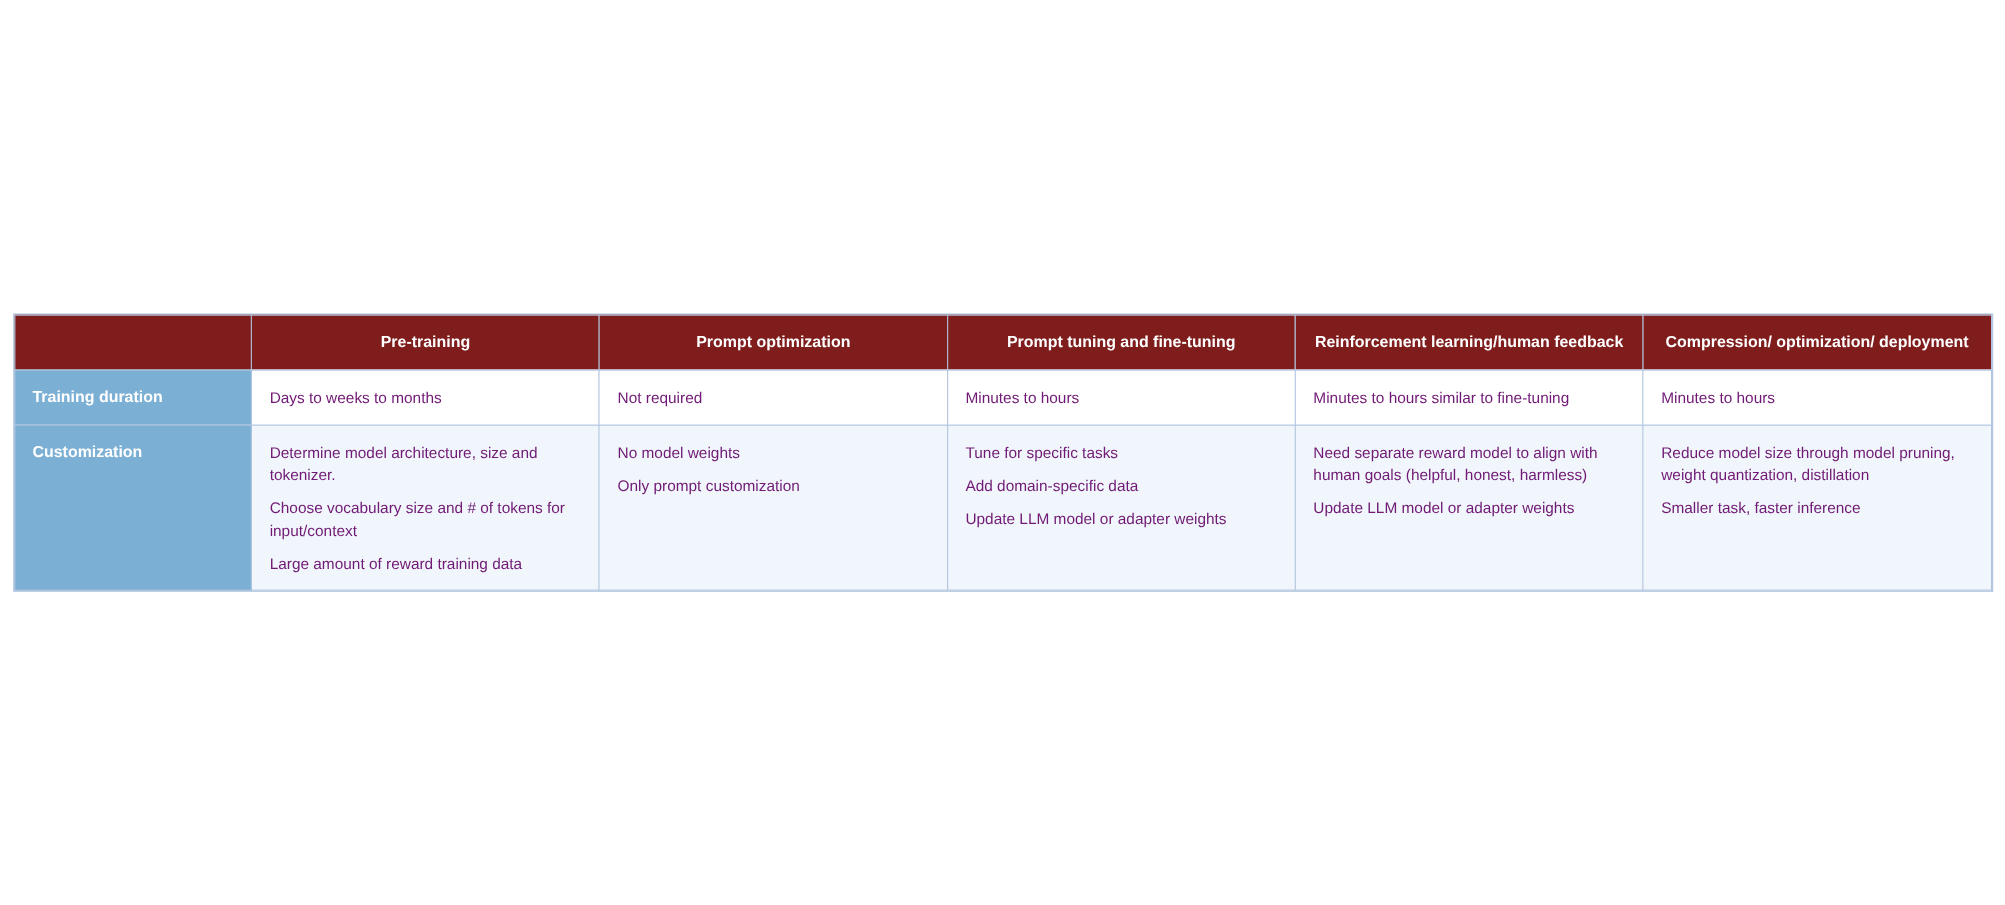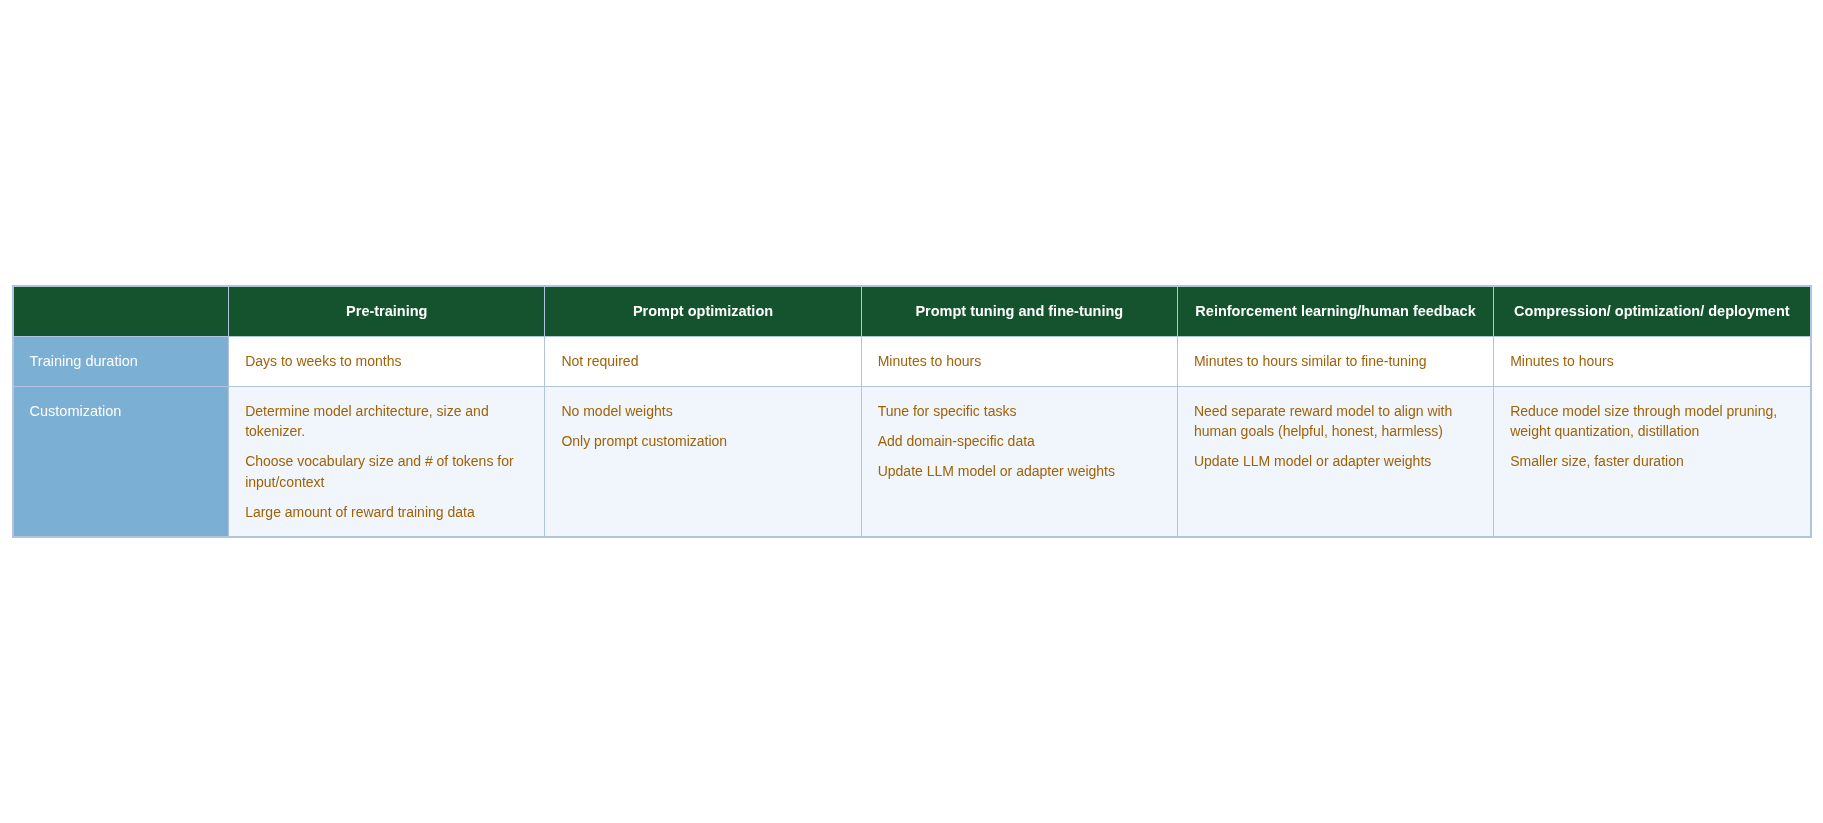--- a/index.html
+++ b/index.html
@@ -24,34 +24,34 @@
       table-layout: fixed;
     }
     col.col-row-header { width: 12%; }
     col.col-data { width: 17.6%; }
 
     th, td {
       border: 1px solid #b0c4de;
       padding: 14px 16px;
       vertical-align: top;
       line-height: 1.45;
-      color: #a16207;
+      color: #701a75;
     }
 
     thead th {
-      background-color: #14532d;
+      background-color: #7f1d1d;
       color: #fff;
       font-weight: bold;
       font-size: 14.5px;
     }
 
     tbody tr td:first-child {
       background-color: #7bafd4;
       color: #fff;
-      font-weight: normal;
+      font-weight: bold;
       font-size: 14.5px;
     }
 
     tbody tr:nth-child(odd) td:not(:first-child) {
       background-color: #ffffff;
     }
     tbody tr:nth-child(even) td:not(:first-child) {
       background-color: #f0f6fb;
     }
 
@@ -120,21 +120,21 @@
         </td>
         <td>
           <div class="cell-content">
             <p>Need separate reward model to align with human goals (helpful, honest, harmless)</p>
             <p>Update LLM model or adapter weights</p>
           </div>
         </td>
         <td>
           <div class="cell-content">
             <p>Reduce model size through model pruning, weight quantization, distillation</p>
-            <p>Smaller size, faster duration</p>
+            <p>Smaller task, faster inference</p>
           </div>
         </td>
       </tr>
 
 
     </tbody>
   </table>
 </div>
 
 </body></html>

